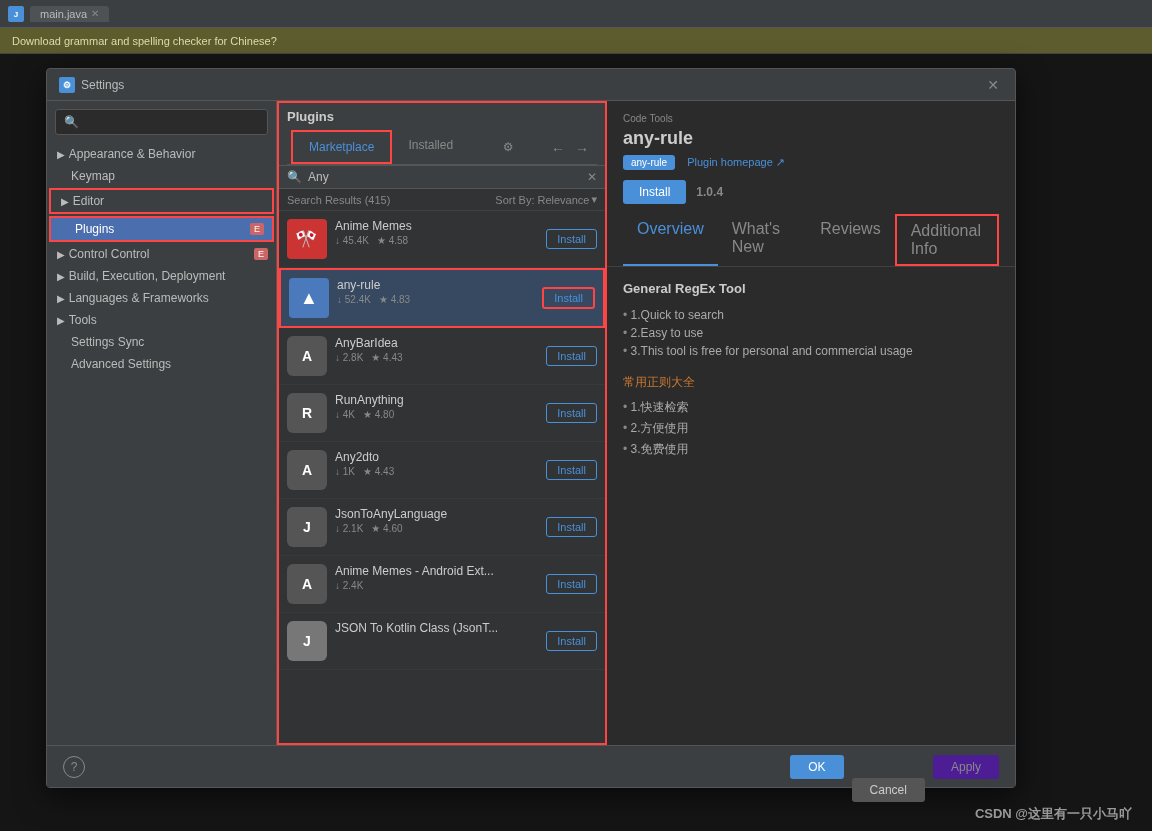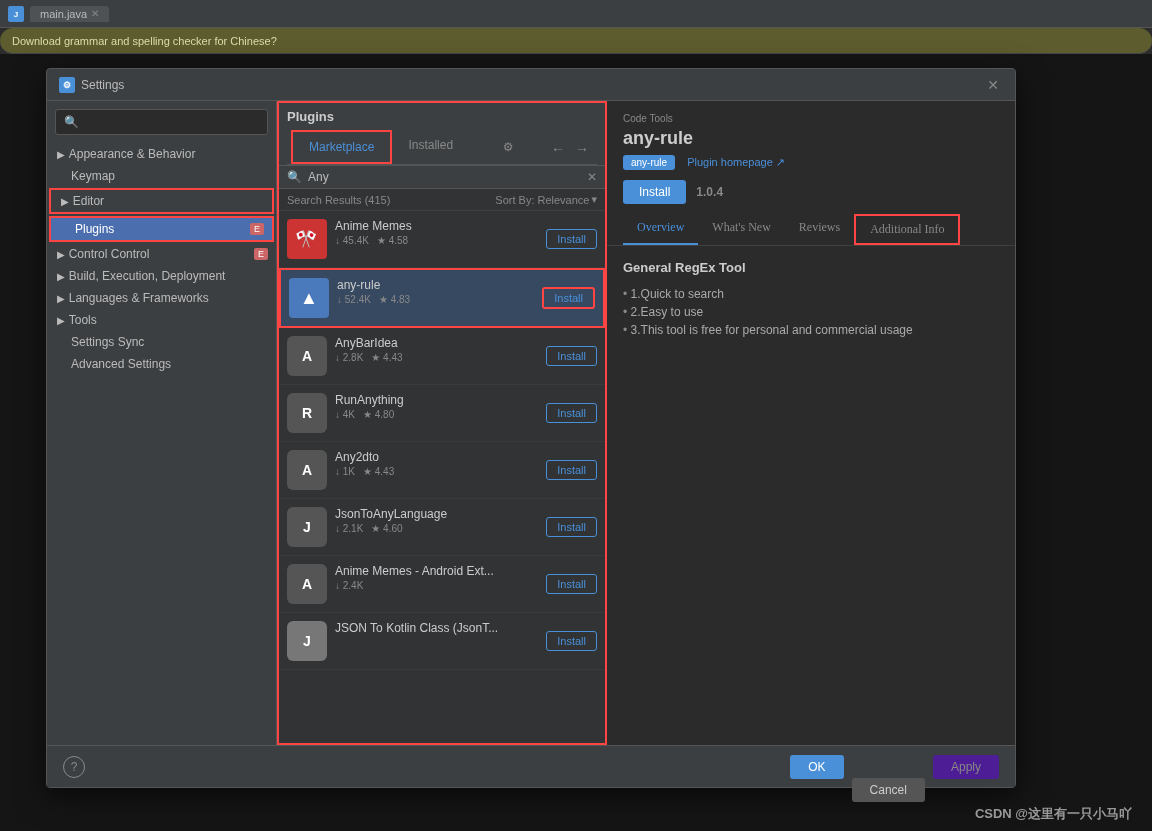--- a/index.html
+++ b/index.html
@@ -43,21 +43,20 @@
 
     
     .notification-bar {
       background: #5c5c2e;
       height: 26px;
       display: flex; align-items: center;
       padding: 0 12px;
       font-size: 11px;
       color: #ddddaa;
       border-bottom: 1px solid #444;
-      border-radius: 13px;
     }
 
     
     .ide-bg {
       position: absolute;
       top: 54px; left: 0; right: 0; bottom: 0;
       background: #2b2b2b;
       overflow: hidden;
     }
     .ide-code {
@@ -328,24 +327,23 @@
       border-radius: 3px;
       font-size: 12px;
       cursor: pointer;
     }
     .version-text { font-size: 12px; color: #888; font-weight: bold; }
     .detail-tabs {
       display: flex; gap: 0;
     }
     .detail-tab {
       padding: 6px 14px;
-      font-size: 12px; color: #888;
+      font-size: 16px; color: #888;
       cursor: pointer;
       border-bottom: 2px solid transparent;
-      font-family: Liberation Serif, serif;
     }
     .detail-tab.active { color: #4a90d9; border-bottom: 2px solid #4a90d9; }
     .detail-body {
       flex: 1; overflow-y: auto;
       padding: 14px 16px;
     }
     .detail-general-title { font-size: 13px; color: #cccccc; font-weight: 600; margin-bottom: 10px; }
     .detail-list { list-style: none; padding: 0; }
     .detail-list li { padding: 2px 0; font-size: 12px; color: #aaaaaa; }
     .detail-list li::before { content: '• '; color: #888; }
@@ -672,20 +670,30 @@
             </div>
           </div>
 
           <div class="detail-body">
             <div class="detail-general-title">General RegEx Tool</div>
             <ul class="detail-list">
               <li>1.Quick to search</li>
               <li>2.Easy to use</li>
               <li>3.This tool is free for personal and commercial usage</li>
             </ul>
+            <div class="detail-section">
+              <div class="detail-section-title">
+                <span>常用正则大全</span>
+              </div>
+              <ul class="cn-list">
+                <li>1.快速检索</li>
+                <li>2.方便使用</li>
+                <li>3.免费使用</li>
+              </ul>
+            </div>
           </div>
         </div>
       </div>
     </div>
   </div>
 
   <div class="dialog-footer">
     <div class="help-btn">?</div>
     <button class="footer-btn ok">OK</button>
     <button class="footer-btn cancel">Cancel</button>

